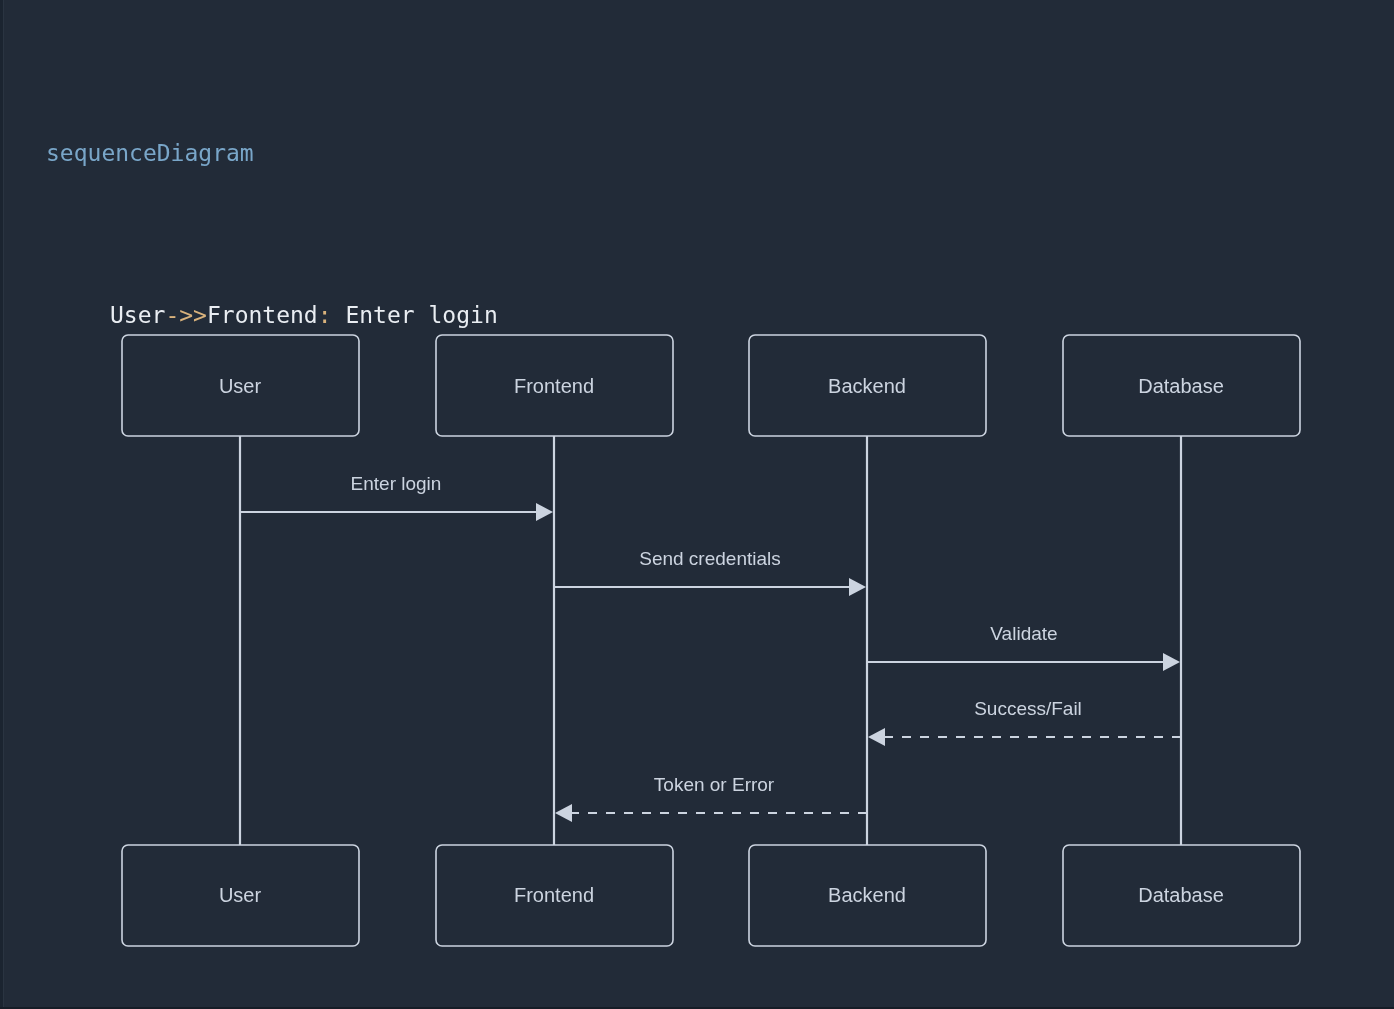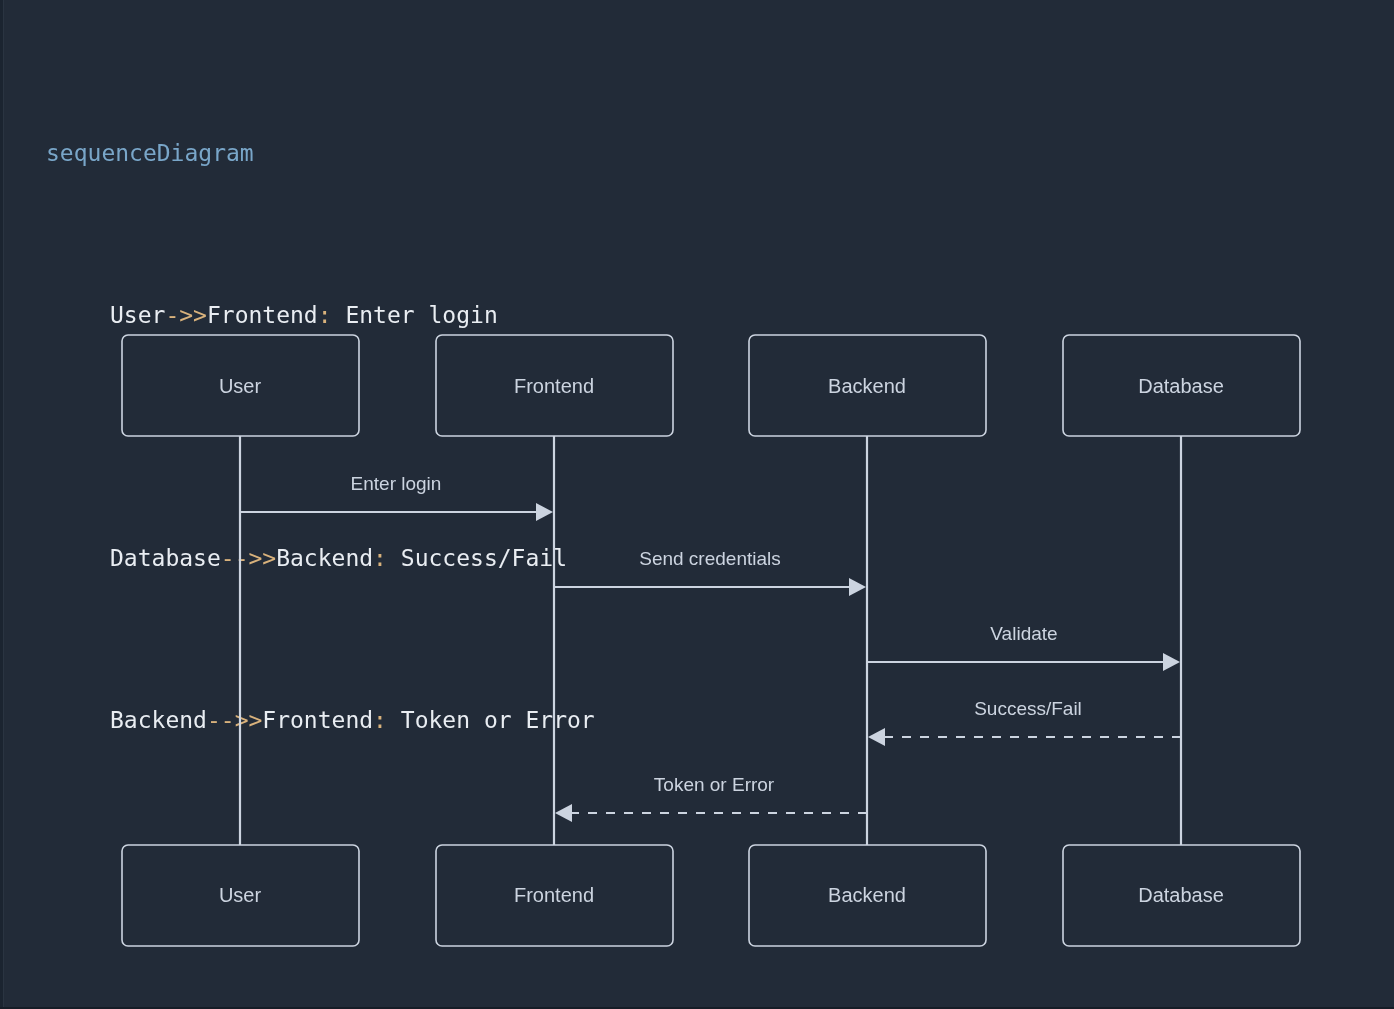--- a/index.html
+++ b/index.html
@@ -101,23 +101,21 @@
 <div id="edge-left"></div>
 <div id="edge-bottom"></div>
 
 <div id="code-block">
   <span class="code-line"><span class="kw">sequenceDiagram</span></span>
 
   <span class="code-line indent"><span class="ident">User</span><span class="arrow">-&gt;&gt;</span><span class="ident">Frontend</span><span class="colon">:</span><span class="msg"> Enter login</span></span>
 
 
 
-  <span class="code-line indent"><span class="ident">Database</span><span class="arrow">--&gt;&gt;</span><span class="ident">Backend</span><span class="colon">:</span><span class="msg"> Success/Fail</span></span>
-
-  <span class="code-line indent"><span class="ident">Backend</span><span class="arrow">--&gt;&gt;</span><span class="ident">Frontend</span><span class="colon">:</span><span class="msg"> Token or Error</span></span>
+
 </div>
 
 <div id="diagram">
   <svg id="diagram-svg" width="1394" height="1009" viewBox="0 0 1394 1009">
 
     <g>
       <line class="lifeline" x1="240" y1="435" x2="240" y2="848"></line>
       <line class="lifeline" x1="554" y1="435" x2="554" y2="848"></line>
       <line class="lifeline" x1="867" y1="435" x2="867" y2="848"></line>
       <line class="lifeline" x1="1181" y1="435" x2="1181" y2="848"></line>

